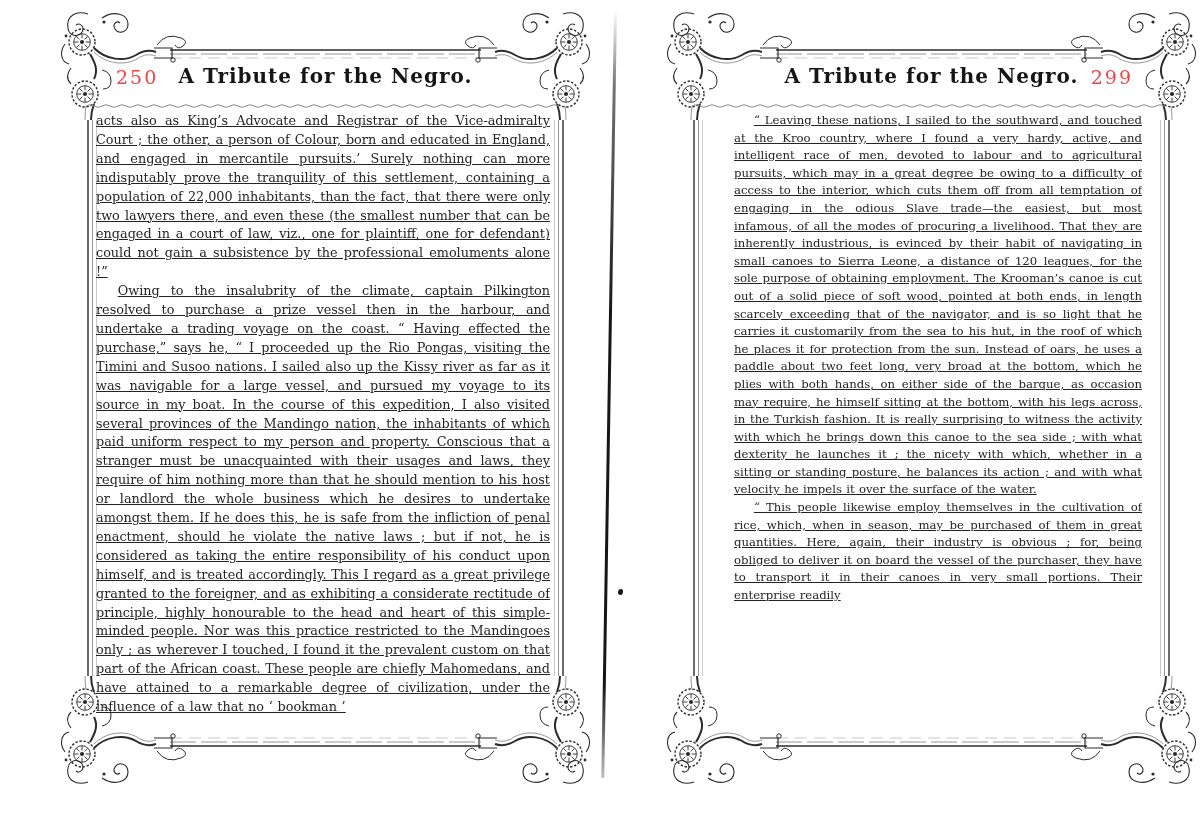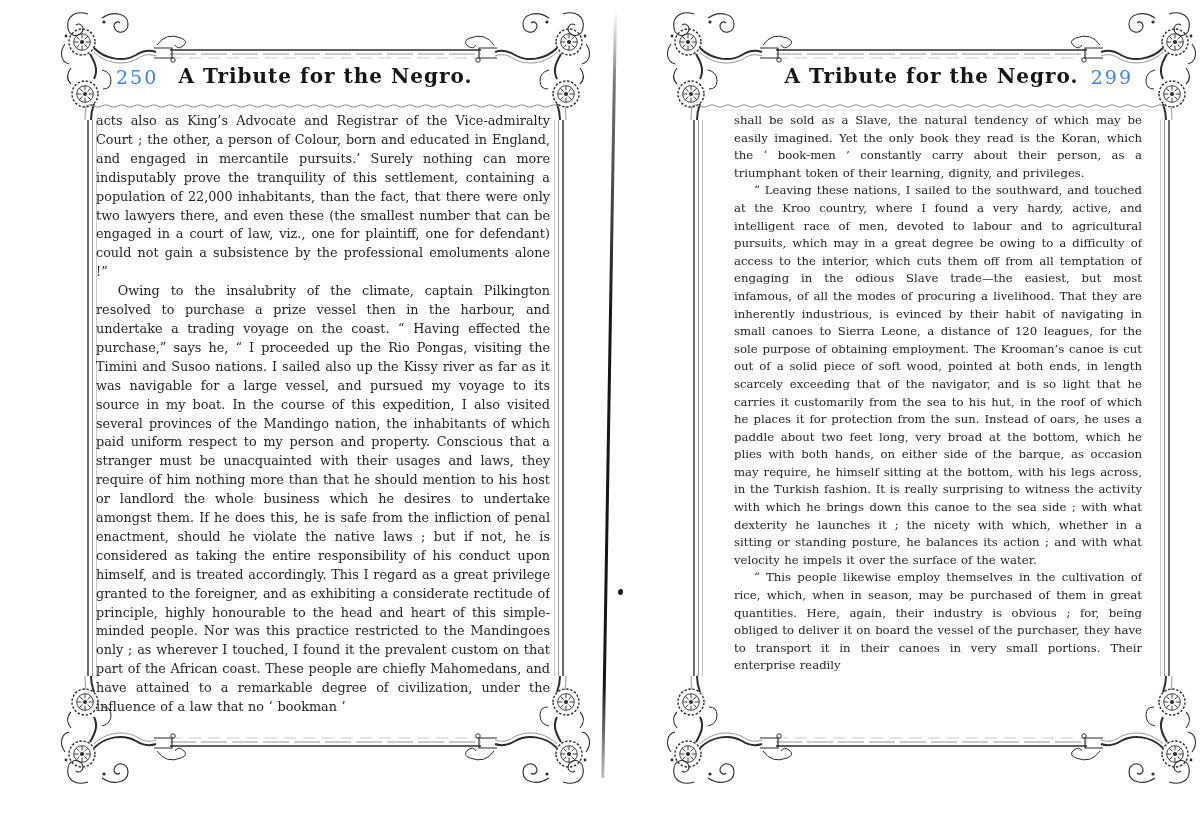--- a/index.html
+++ b/index.html
@@ -12,28 +12,28 @@
   .page.right{left:664px;}
   .frame{position:absolute;left:0;top:0;width:535px;height:780px;pointer-events:none;}
   .pagehead{position:absolute;top:56px;left:0;width:100%;height:36px;}
   .running-title{
     display:block;text-align:center;font-weight:bold;font-size:20px;
     letter-spacing:1px;color:#151515;
     font-family:"DejaVu Serif", serif;
     transform:scaleY(1.05);
   }
   .page-num{
-    position:absolute;top:2px;font-size:19px;letter-spacing:2px;color:#3b82f6;
+    position:absolute;top:2px;font-size:19px;letter-spacing:2px;color:#ef4444;
   }
   .page.left .page-num{left:58px;}
   .page.right .page-num{right:66px;}
   .wavy{position:absolute;top:94px;left:28px;width:479px;height:8px;}
   .textblock{
     position:absolute;top:104px;overflow:hidden;
-    text-align:justify;color:#242424;
+    text-align:justify;color:#242424;text-decoration:underline;
   }
   .page.left .textblock{left:38px;width:454px;height:632px;font-size:12.8px;line-height:18.9px;}
   .page.right .textblock{left:70px;width:408px;height:630px;font-size:11.7px;line-height:17.6px;}
   .textblock p{margin:0;word-spacing:0.05em;}
   .textblock p.indent{text-indent:1.7em;}
   .fold{
     position:absolute;left:614px;top:10px;width:3px;height:768px;
     transform:rotate(0.95deg);transform-origin:top center;
     background:linear-gradient(to bottom,
       rgba(0,0,0,0) 0%, rgba(0,0,0,0.55) 10%,
@@ -124,21 +124,20 @@
       <use href="#crn" transform="translate(535,780) scale(-1,-1)"></use>
     </svg>
     <header class="pagehead">
       <span class="page-num">299</span>
       <span class="running-title">A Tribute for the Negro.</span>
     </header>
     <svg class="wavy" viewBox="0 0 479 8" preserveAspectRatio="none">
         <use href="#wavyp"></use>
       </svg>
     <div class="textblock">
-      <p>shall be sold as a Slave, the natural tendency of which may be easily imagined. Yet the only book they read is the Koran, which the ‘ book-men ’ constantly carry about their person, as a triumphant token of their learning, dignity, and privileges.</p>
       <p class="indent">“ Leaving these nations, I sailed to the southward, and touched at the Kroo country, where I found a very hardy, active, and intelligent race of men, devoted to labour and to agricultural pursuits, which may in a great degree be owing to a difficulty of access to the interior, which cuts them off from all temptation of engaging in the odious Slave trade—the easiest, but most infamous, of all the modes of procuring a livelihood. That they are inherently industrious, is evinced by their habit of navigating in small canoes to Sierra Leone, a distance of 120 leagues, for the sole purpose of obtaining employment. The Krooman’s canoe is cut out of a solid piece of soft wood, pointed at both ends, in length scarcely exceeding that of the navigator, and is so light that he carries it customarily from the sea to his hut, in the roof of which he places it for protection from the sun. Instead of oars, he uses a paddle about two feet long, very broad at the bottom, which he plies with both hands, on either side of the barque, as occasion may require, he himself sitting at the bottom, with his legs across, in the Turkish fashion. It is really surprising to witness the activity with which he brings down this canoe to the sea side ; with what dexterity he launches it ; the nicety with which, whether in a sitting or standing posture, he balances its action ; and with what velocity he impels it over the surface of the water.</p>
       <p class="indent">“ This people likewise employ themselves in the cultivation of rice, which, when in season, may be purchased of them in great quantities. Here, again, their industry is obvious ; for, being obliged to deliver it on board the vessel of the purchaser, they have to transport it in their canoes in very small portions. Their enterprise readily</p>
     </div>
   </section>
 
   <div class="fold"></div>
   <div class="fold-blob"></div>
 </div>
 
 </body></html>

